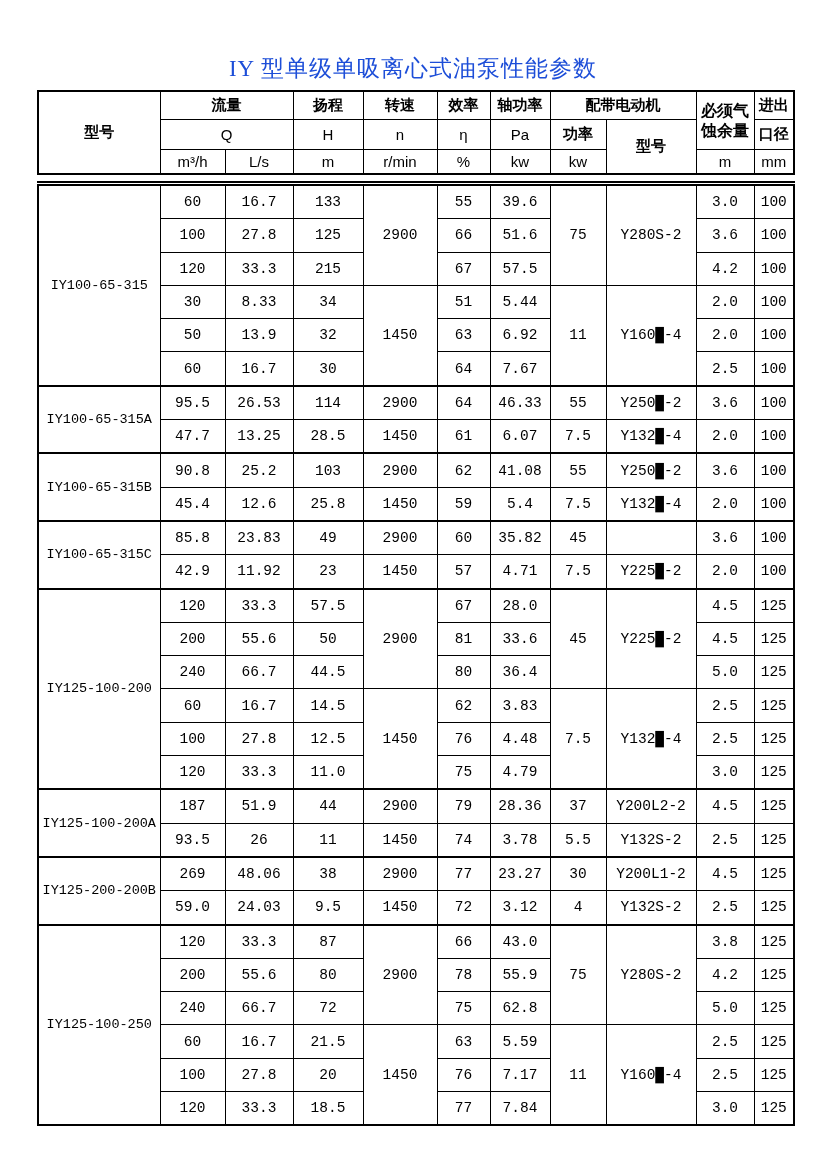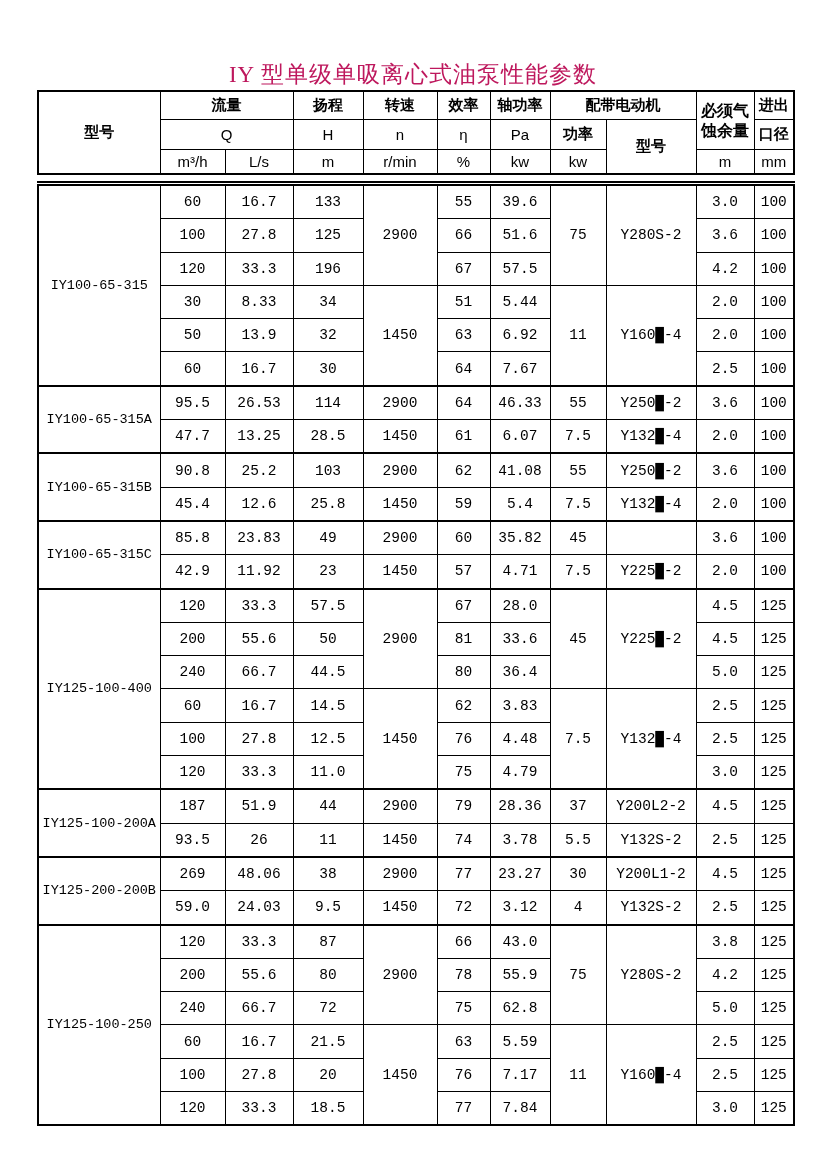--- a/index.html
+++ b/index.html
@@ -9,27 +9,27 @@
     overflow: hidden;
   }
   .page {
     position: relative;
     width: 826px; height: 1165px;
     background: #ffffff;
     color: #000000;
   }
   .title {
     position: absolute;
-    top: 59px; left: 0;
+    top: 53px; left: 0;
     width: 100%;
     text-align: center;
     font-family: "Liberation Serif", "DejaVu Serif", serif;
     font-size: 23px;
     letter-spacing: 1px;
-    color: #be185d;
+    color: #1d4ed8;
     white-space: nowrap;
   }
   table {
     border-collapse: collapse;
     table-layout: fixed;
     position: absolute;
     left: 37px;
   }
   td {
     border: 1px solid #000;
@@ -159,21 +159,21 @@
           <td>27.8</td>
           <td>125</td>
           <td>66</td>
           <td>51.6</td>
           <td>3.6</td>
           <td>100</td>
         </tr>
         <tr>
           <td>120</td>
           <td>33.3</td>
-          <td>196</td>
+          <td>215</td>
           <td>67</td>
           <td>57.5</td>
           <td>4.2</td>
           <td>100</td>
         </tr>
         <tr>
           <td>30</td>
           <td>8.33</td>
           <td>34</td>
           <td rowspan="3">1450</td>
@@ -271,21 +271,21 @@
           <td>23</td>
           <td>1450</td>
           <td>57</td>
           <td>4.71</td>
           <td>7.5</td>
           <td>Y225█-2</td>
           <td>2.0</td>
           <td>100</td>
         </tr>
         <tr class="gs">
-          <td rowspan="6" class="model">IY125-100-400</td>
+          <td rowspan="6" class="model">IY125-100-200</td>
           <td>120</td>
           <td>33.3</td>
           <td>57.5</td>
           <td rowspan="3">2900</td>
           <td>67</td>
           <td>28.0</td>
           <td rowspan="3">45</td>
           <td rowspan="3">Y225█-2</td>
           <td>4.5</td>
           <td>125</td>

